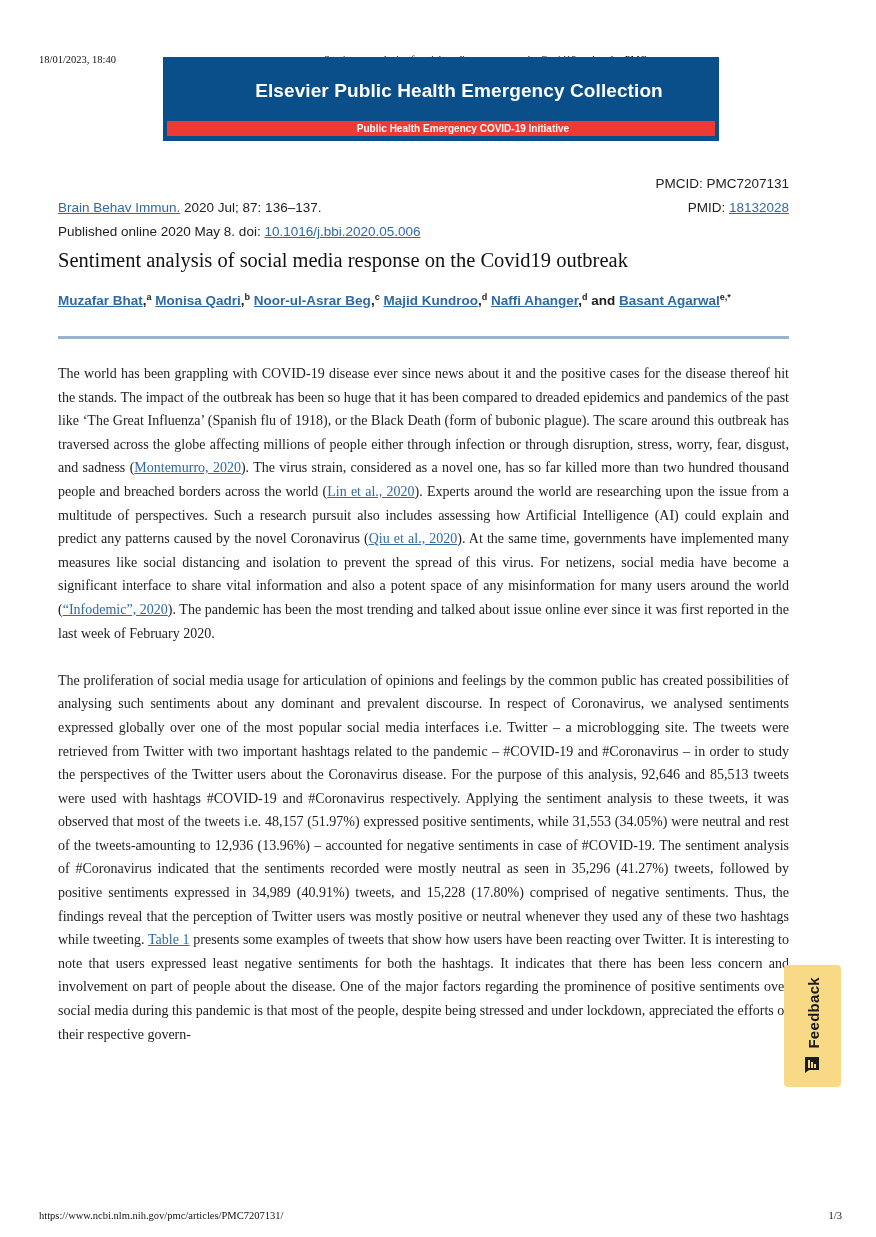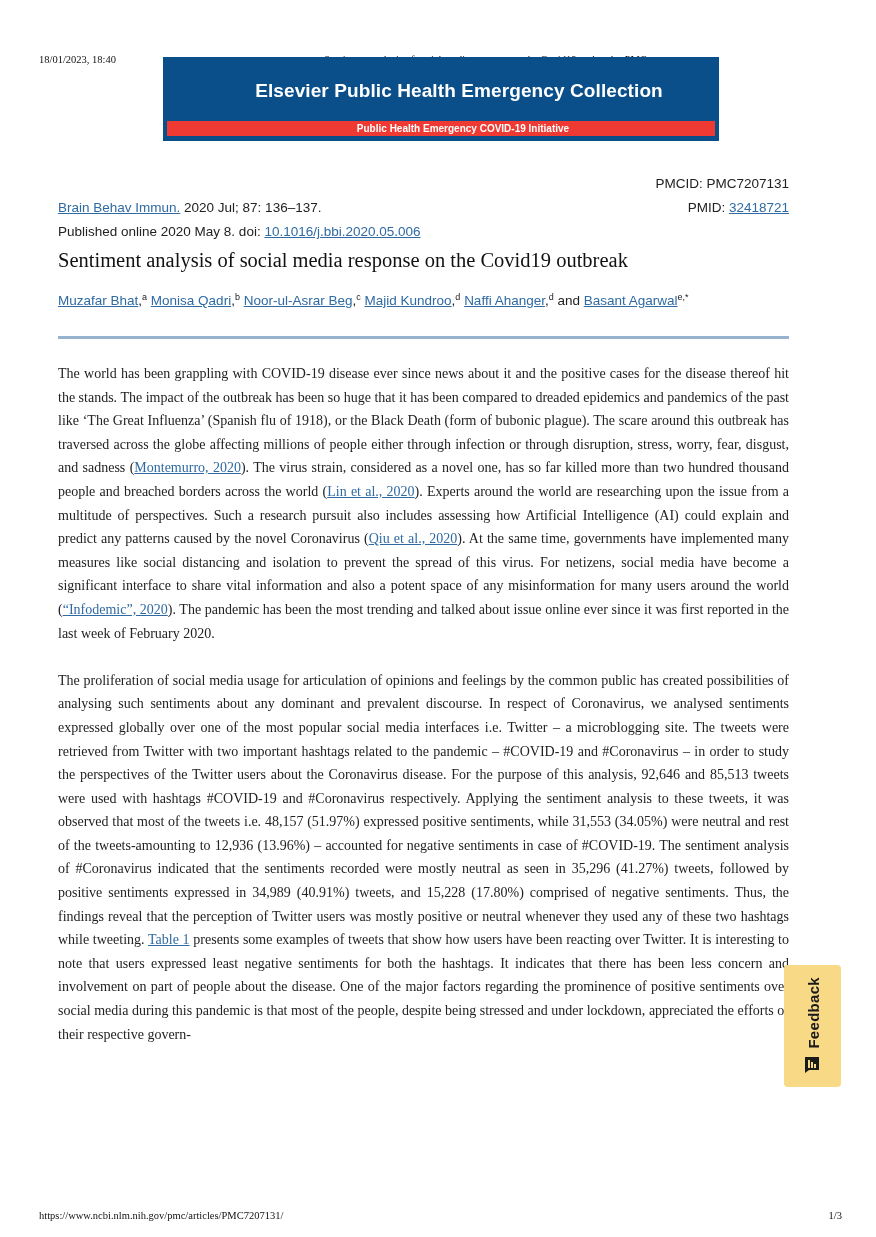--- a/index.html
+++ b/index.html
@@ -42,21 +42,21 @@
     .meta-right { position: absolute; right: 0; }
     a, .link { color: #2f6aa3; text-decoration: underline; }
 
     .article-title {
       position: absolute; left: 58px; top: 249px;
       font-family: "Liberation Serif", serif; font-size: 20.5px; color: #111;
       margin: 0; font-weight: normal;
     }
     .authors {
       position: absolute; left: 58px; top: 293px;
-      font-family: "Liberation Sans", sans-serif; font-size: 13.5px; color: #222;
+      font-family: "Liberation Sans", sans-serif; font-size: 13.5px; color: #222; font-weight: bold;
     }
     .authors sup { font-size: 9px; vertical-align: 5px; line-height: 0; }
 
     .divider {
       position: absolute; left: 58px; top: 336px; width: 731px; height: 3px;
       background: #97b3d0;
     }
 
     .body-text {
       position: absolute; left: 58px; top: 362px; width: 731px;
@@ -98,21 +98,21 @@
     <span class="meta-left">
       <a class="link" href="#">Brain Behav Immun.</a><span> 2020 Jul; 87: 136–137.</span>
     </span>
     <span class="meta-right">PMCID: PMC7207131</span>
   </div>
   <div class="meta-row">
     <span class="meta-left">
       <span style="white-space:pre;">Published online 2020 May 8. doi: </span><a class="link" href="#">10.1016/j.bbi.2020.05.006</a>
     </span>
     <span class="meta-right">
-      <span style="white-space:pre;">PMID: </span><a class="link" href="#">32418721</a>
+      <span style="white-space:pre;">PMID: </span><a class="link" href="#">18132028</a>
     </span>
   </div>
 </div>
 
 <h1 class="article-title">Sentiment analysis of social media response on the Covid19 outbreak</h1>
 
 <div class="authors">
   <a class="link" href="#">Muzafar Bhat</a>,<sup>a</sup>
   <a class="link" href="#">Monisa Qadri</a>,<sup>b</sup>
   <a class="link" href="#">Noor-ul-Asrar Beg</a>,<sup>c</sup>

